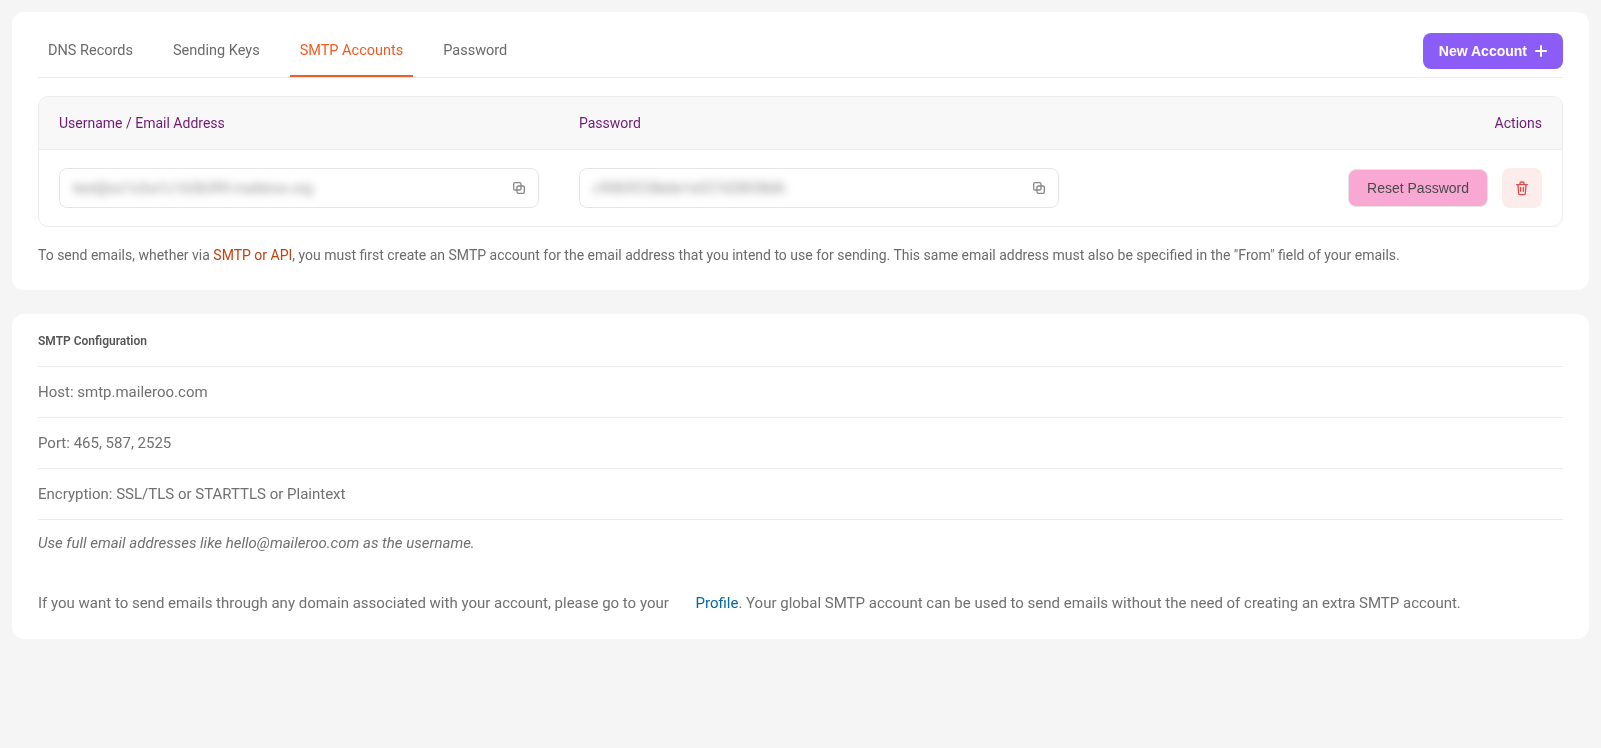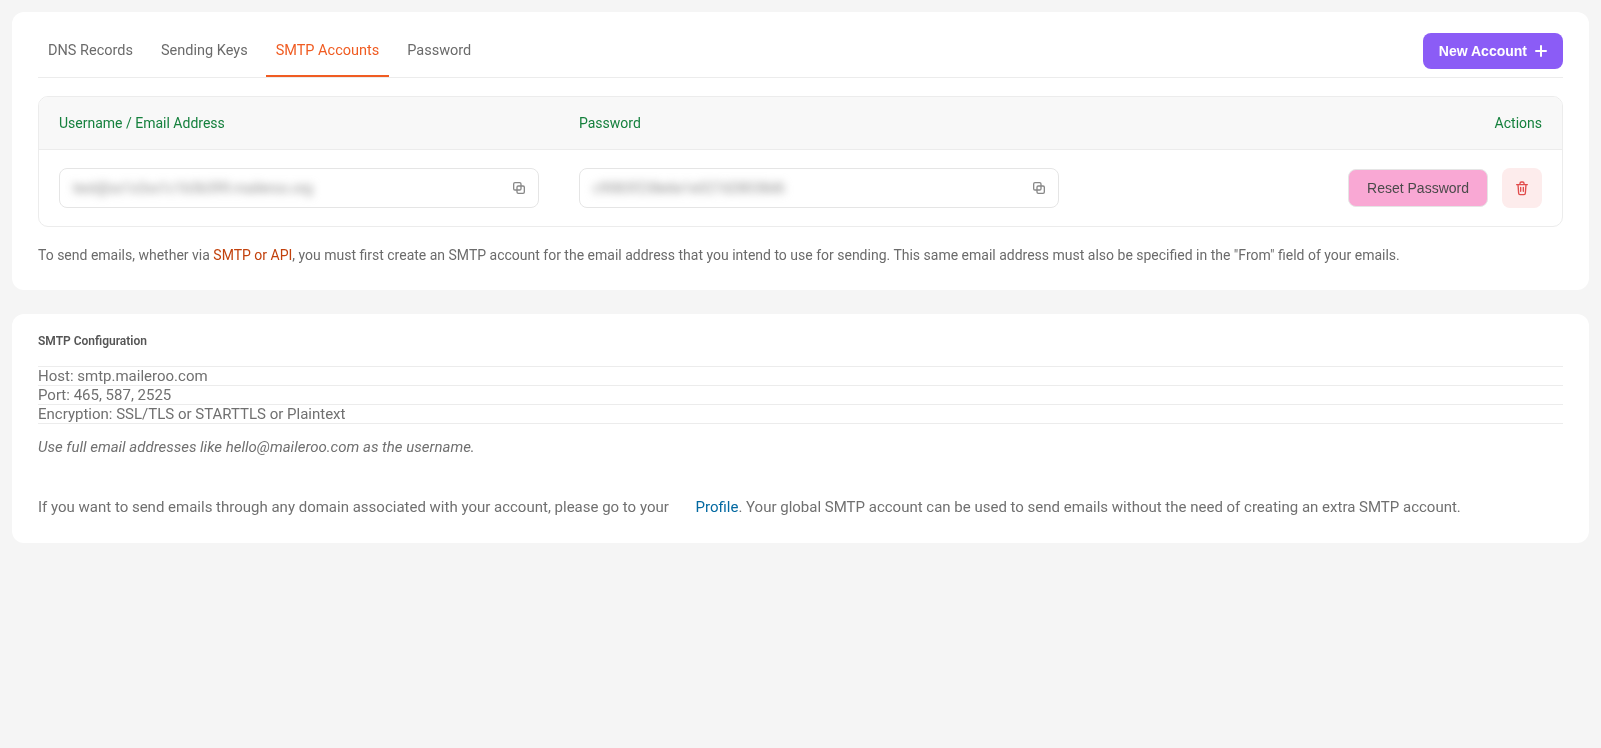--- a/index.html
+++ b/index.html
@@ -18,21 +18,21 @@
   }
   .tabs-row {
     display: flex;
     align-items: center;
     justify-content: space-between;
     border-bottom: 1px solid #ececec;
     margin-bottom: 18px;
   }
   .tabs {
     display: flex;
-    gap: 8px;
+    gap: 20px;
     align-items: center;
   }
   .tab {
     padding: 10px 10px 16px;
     color: #6b6b6b;
     cursor: pointer;
     border-bottom: 2px solid transparent;
     font-size: 14.5px;
   }
   .tab.active {
@@ -56,21 +56,21 @@
   .table {
     border: 1px solid #ececec;
     border-radius: 10px;
     overflow: hidden;
   }
   .thead {
     display: flex;
     background: #f8f8f8;
     padding: 18px 20px;
     font-size: 14px;
-    color: #15803d;
+    color: #701a75;
   }
   .col-user { flex: 0 0 520px; }
   .col-pass { flex: 0 0 500px; }
   .col-actions { flex: 1; text-align: right; }
   .trow {
     display: flex;
     align-items: center;
     padding: 18px 20px;
     border-top: 1px solid #ececec;
   }
@@ -131,21 +131,21 @@
   }
   .info-text .hl { color: #c2410c; }
   .config-title {
     font-size: 12px;
     font-weight: 600;
     color: #555;
     padding-bottom: 18px;
   }
   .config-row {
     border-top: 1px solid #ececec;
-    padding: 0 0;
+    padding: 16px 0;
     font-size: 15px;
     color: #707070;
   }
   .hint {
     padding: 14px 0 0;
     font-size: 15px;
     color: #707070;
     font-style: italic;
   }
   .footer-text {

